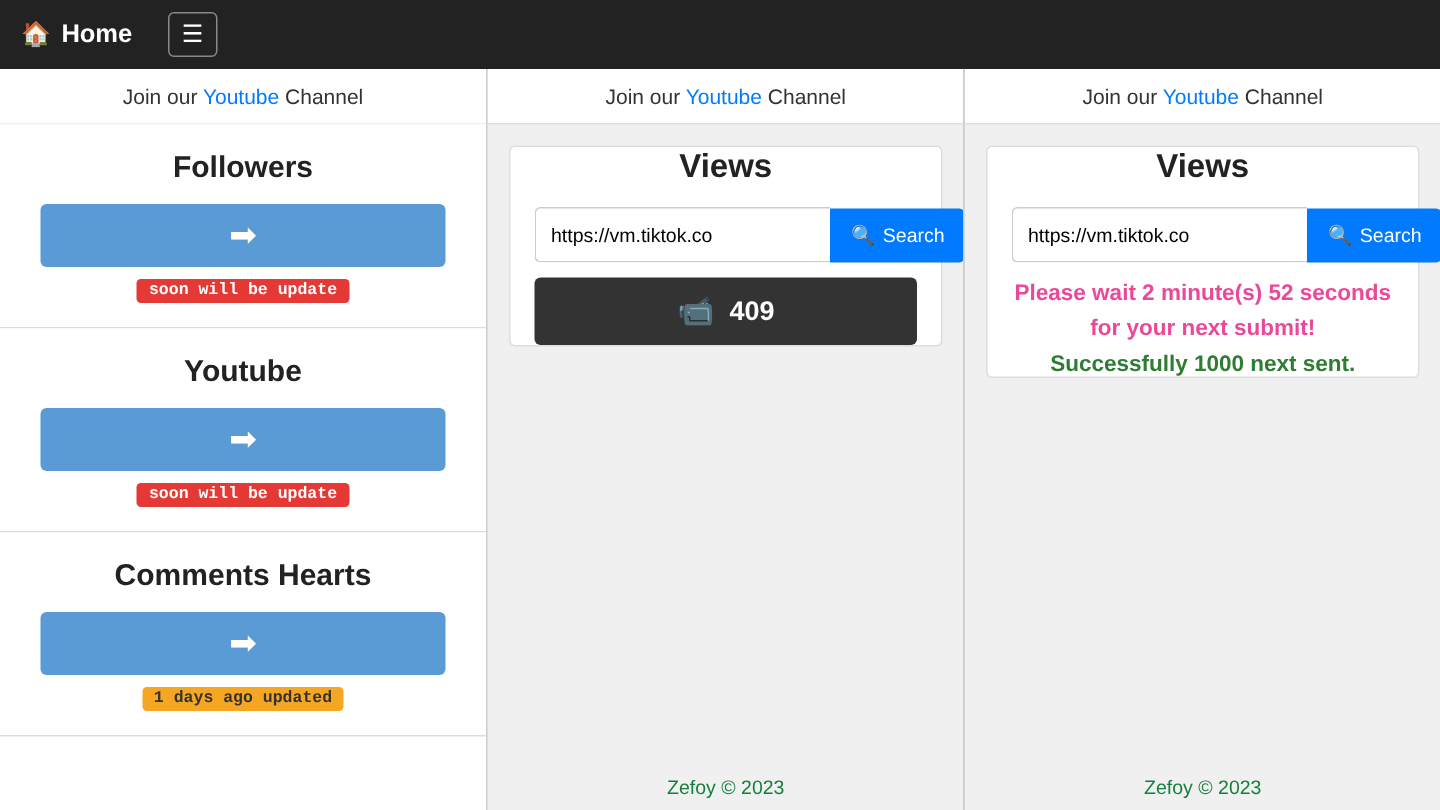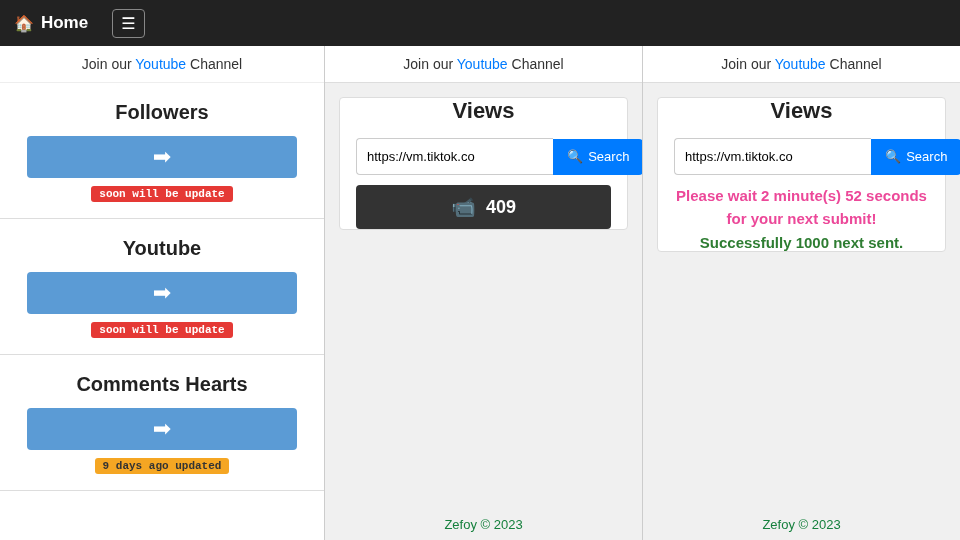--- a/index.html
+++ b/index.html
@@ -225,21 +225,21 @@
         <span class="arrow">➡</span>
       </button>
       <span class="badge-update badge-red">soon will be update</span>
     </div>
 
     <div class="sidebar-section">
       <div class="sidebar-section-title">Comments Hearts</div>
       <button class="sidebar-arrow-btn">
         <span class="arrow">➡</span>
       </button>
-      <span class="badge-update badge-yellow">9 days ago updated</span>
+      <span class="badge-update badge-yellow">1 days ago updated</span>
     </div>
   </aside>
 
   <section class="panel">
     <div class="panel-youtube-banner">
       <span>Join our </span><a href="#">Youtube</a><span> Channel</span>
     </div>
     <div class="panel-card">
       <div class="panel-card-title">Views</div>
       <div class="panel-search-row">

